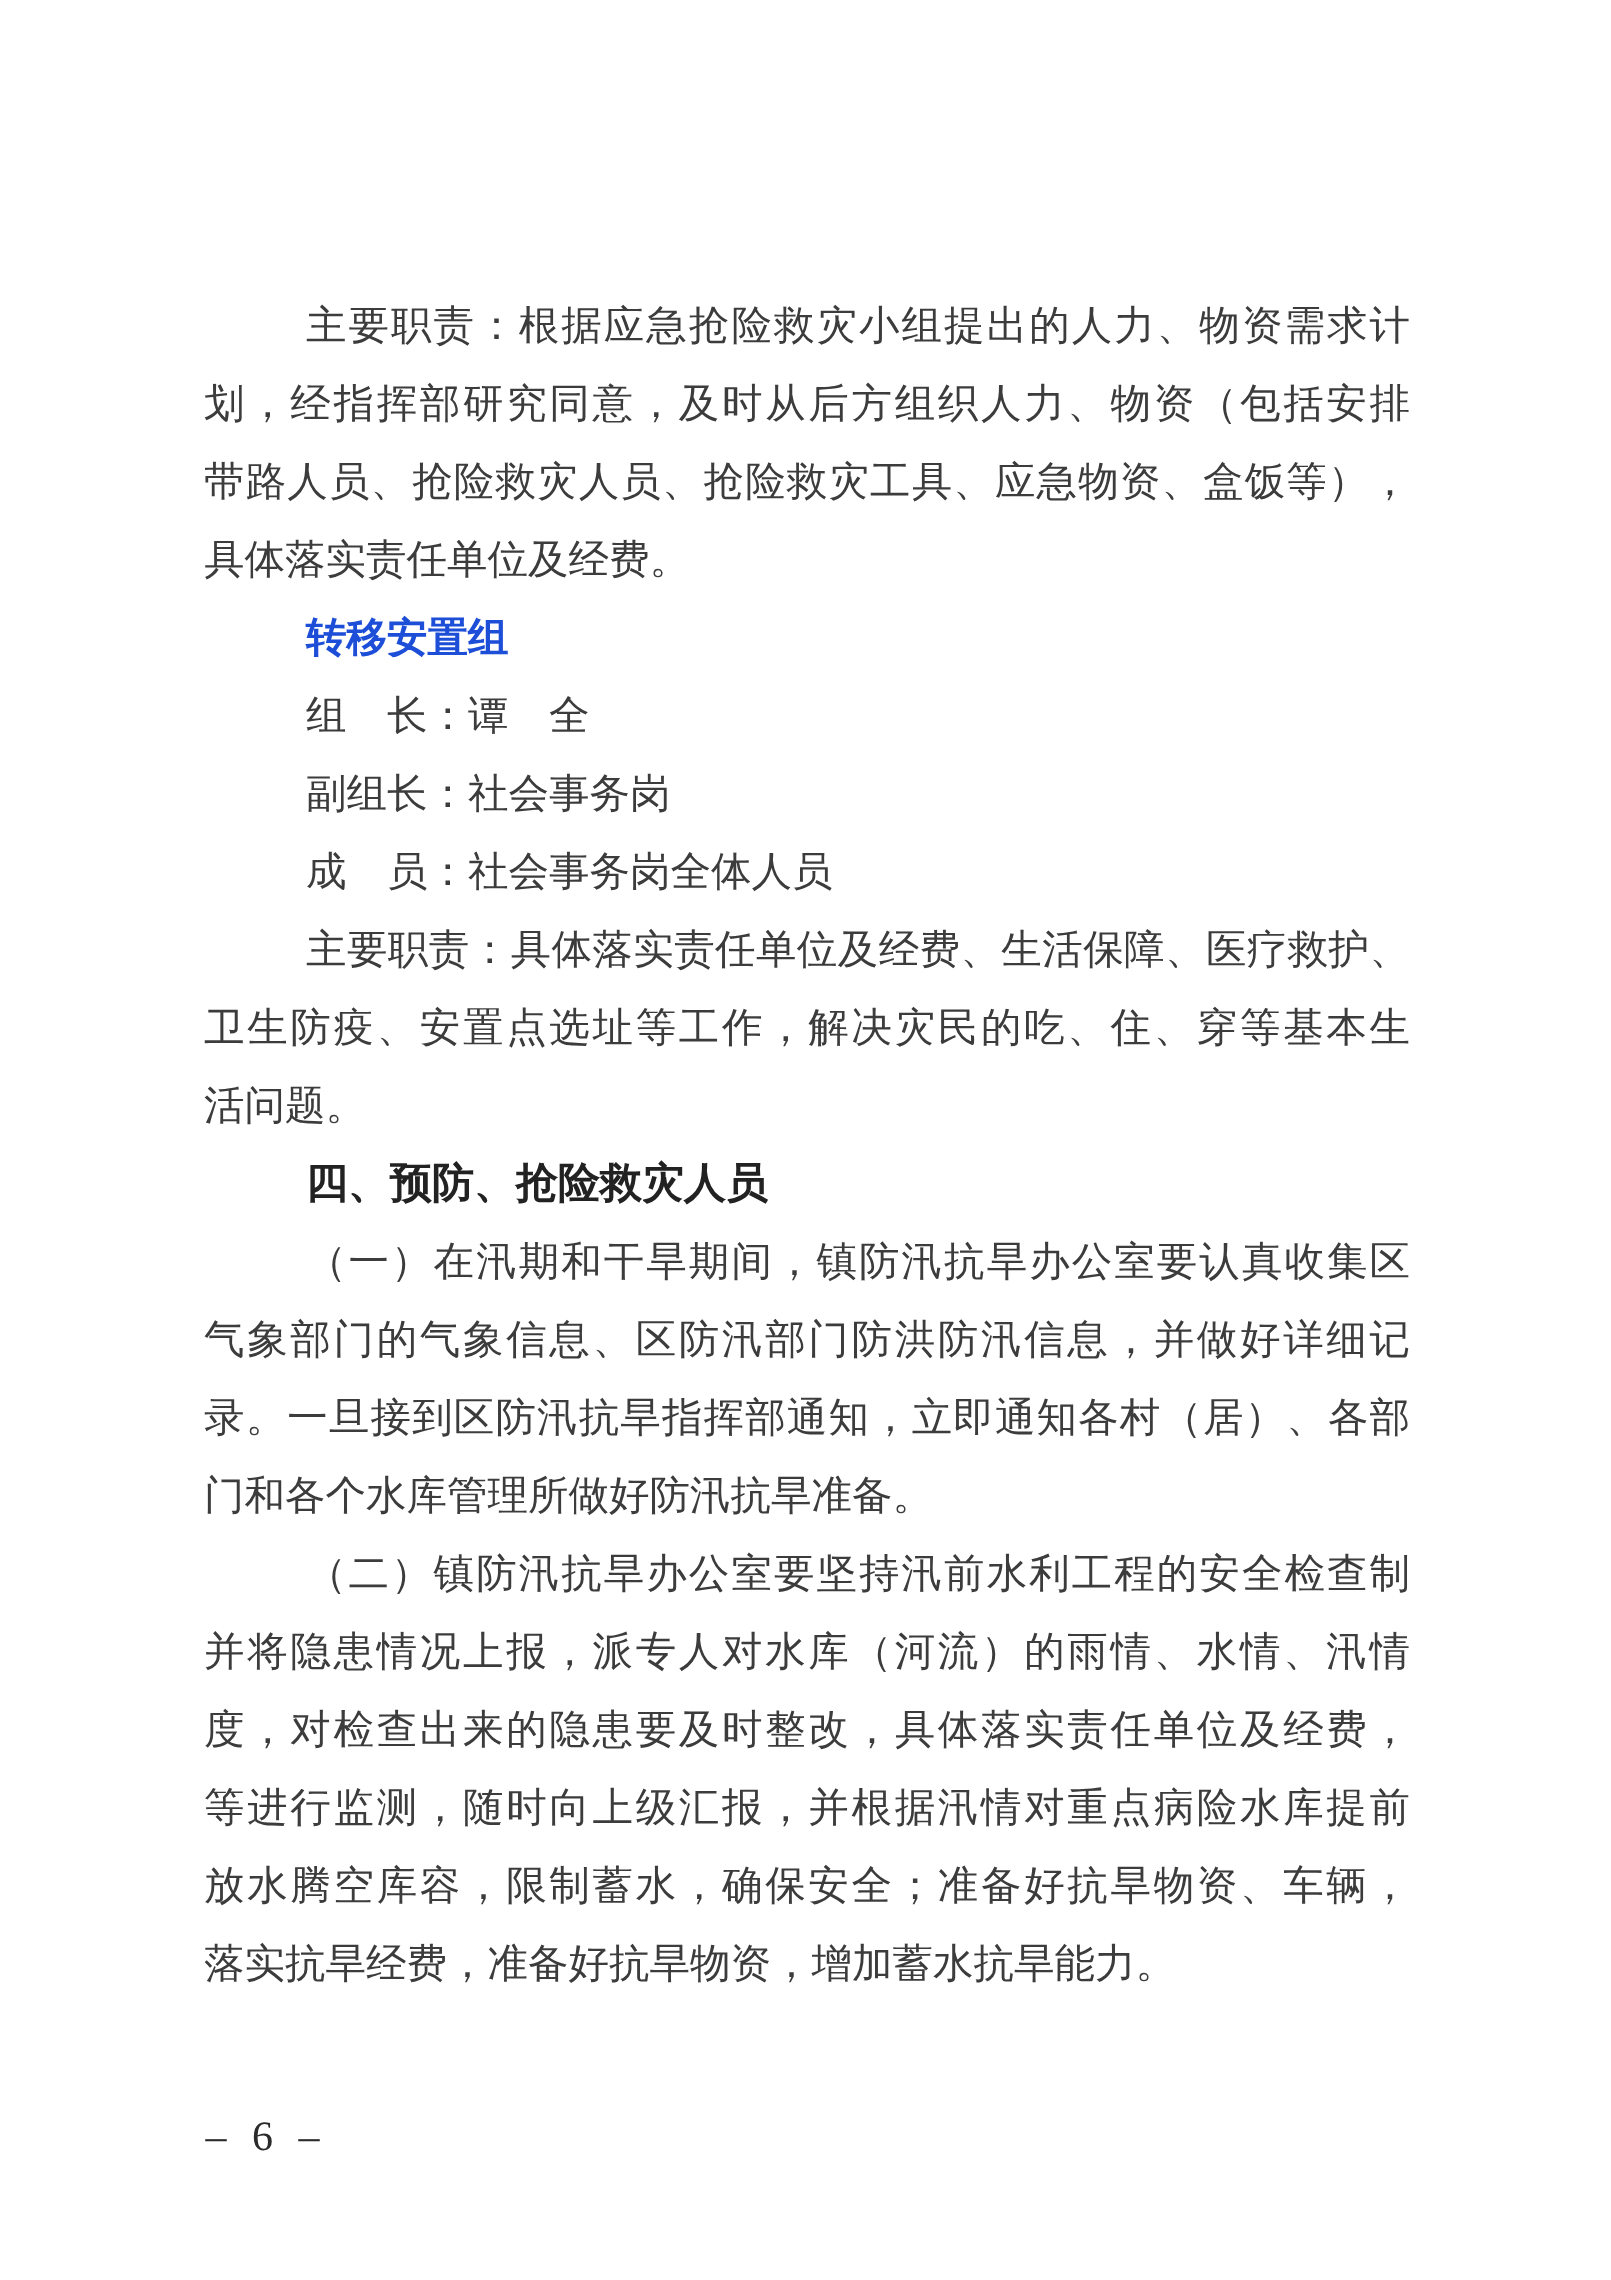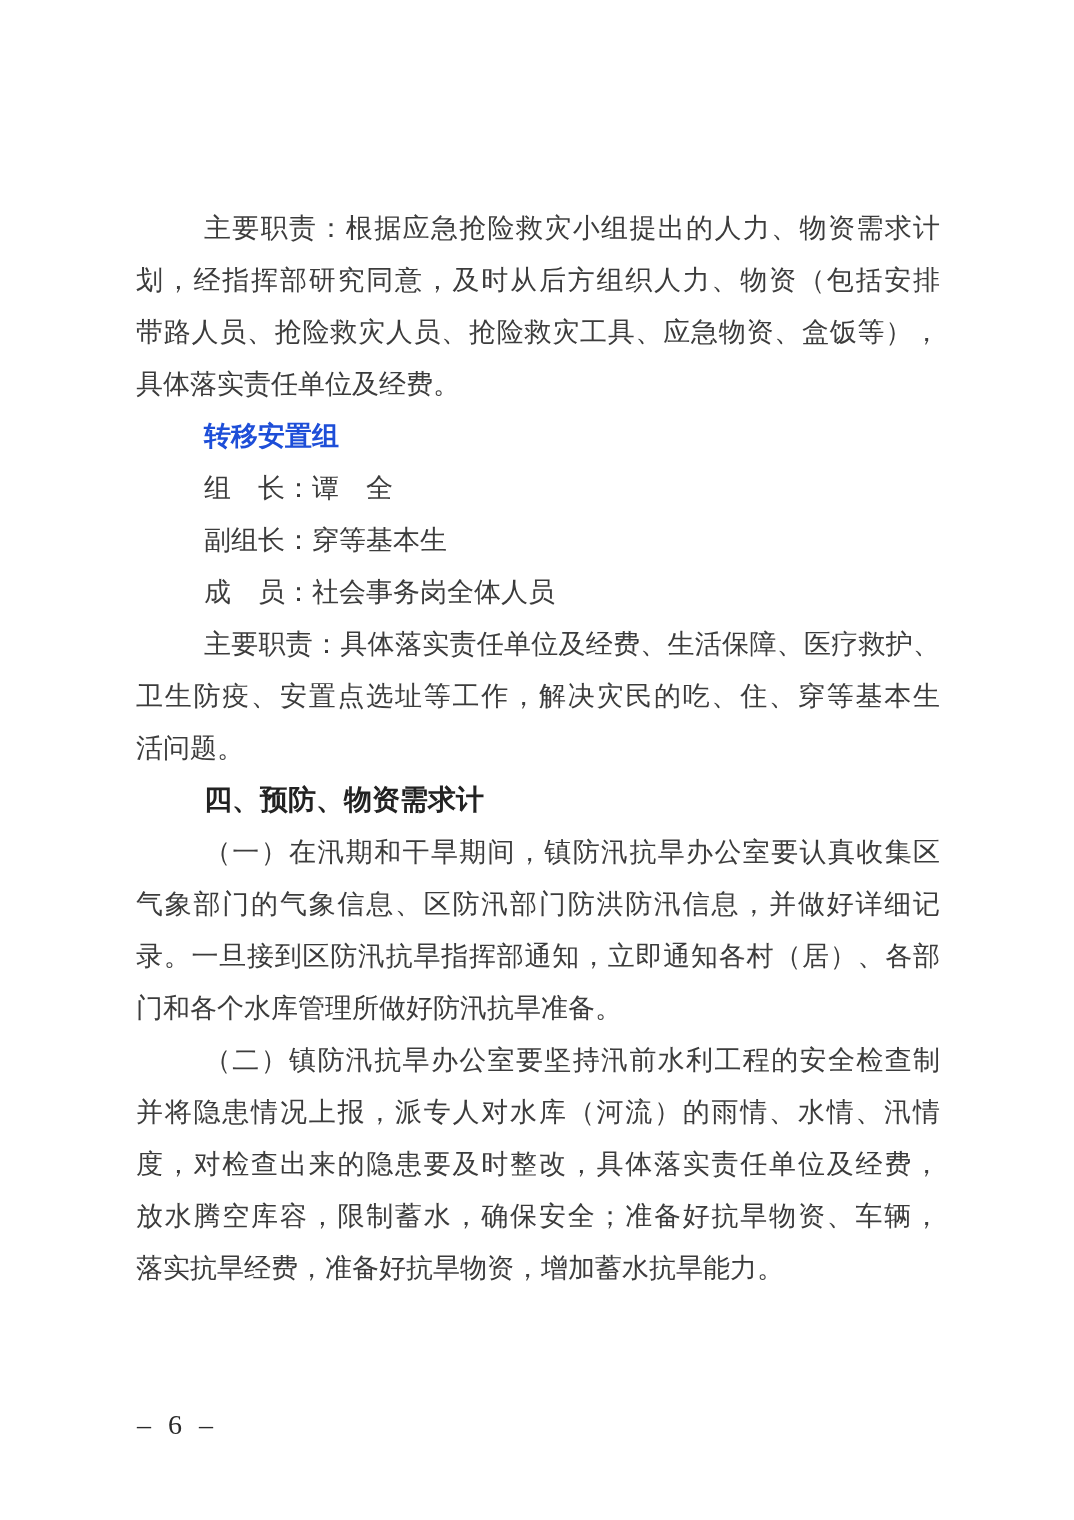--- a/index.html
+++ b/index.html
@@ -10,21 +10,21 @@
   .page {
     position: relative;
     width: 1074px;
     height: 1520px;
     background: #ffffff;
     overflow: hidden;
   }
   .content {
     position: absolute;
     left: 136px;
-    top: 202px;
+    top: 191px;
     width: 804px;
   }
   .line {
     font-family: "Liberation Serif", "DejaVu Serif", serif;
     font-size: 27px;
     line-height: 52px;
     height: 52px;
     color: #3c3c3c;
     text-align: justify;
     text-align-last: left;
@@ -61,30 +61,31 @@
 <body>
 
 <div class="page">
   <main class="content">
     <div class="line indent fill">主要职责：根据应急抢险救灾小组提出的人力、物资需求计</div>
     <div class="line fill">划，经指挥部研究同意，及时从后方组织人力、物资（包括安排</div>
     <div class="line fill">带路人员、抢险救灾人员、抢险救灾工具、应急物资、盒饭等），</div>
     <div class="line">具体落实责任单位及经费。</div>
     <div class="line indent kai">转移安置组</div>
     <div class="line indent">组　长：谭　全</div>
-    <div class="line indent">副组长：穿等基本生</div>
+    <div class="line indent">副组长：社会事务岗</div>
     <div class="line indent">成　员：社会事务岗全体人员</div>
     <div class="line indent fill">主要职责：具体落实责任单位及经费、生活保障、医疗救护、</div>
     <div class="line fill">卫生防疫、安置点选址等工作，解决灾民的吃、住、穿等基本生</div>
     <div class="line">活问题。</div>
-    <div class="line indent hei">四、预防、物资需求计</div>
+    <div class="line indent hei">四、预防、抢险救灾人员</div>
     <div class="line indent fill">（一）在汛期和干旱期间，镇防汛抗旱办公室要认真收集区</div>
     <div class="line fill">气象部门的气象信息、区防汛部门防洪防汛信息，并做好详细记</div>
     <div class="line fill">录。一旦接到区防汛抗旱指挥部通知，立即通知各村（居）、各部</div>
     <div class="line">门和各个水库管理所做好防汛抗旱准备。</div>
     <div class="line indent fill">（二）镇防汛抗旱办公室要坚持汛前水利工程的安全检查制</div>
     <div class="line fill">并将隐患情况上报，派专人对水库（河流）的雨情、水情、汛情</div>
     <div class="line fill">度，对检查出来的隐患要及时整改，具体落实责任单位及经费，</div>
+    <div class="line fill">等进行监测，随时向上级汇报，并根据汛情对重点病险水库提前</div>
     <div class="line fill">放水腾空库容，限制蓄水，确保安全；准备好抗旱物资、车辆，</div>
     <div class="line">落实抗旱经费，准备好抗旱物资，增加蓄水抗旱能力。</div>
   </main>
   <div class="footer">– 6 –</div>
 </div>
 
 </body></html>

